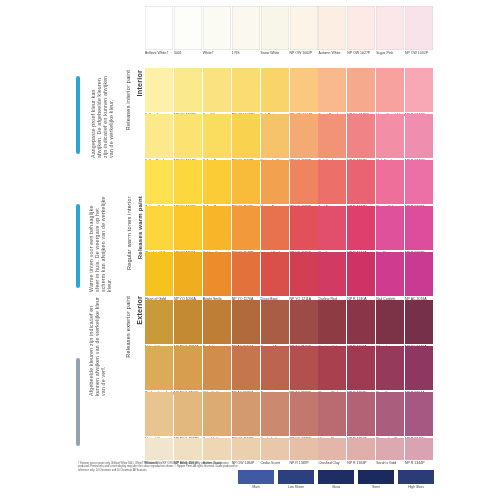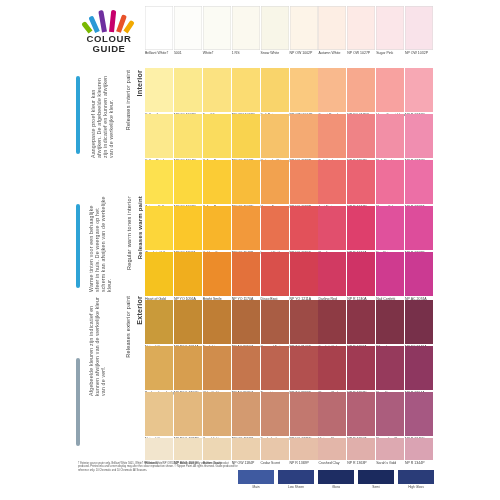--- a/index.html
+++ b/index.html
@@ -47,32 +47,20 @@
   
   #rmargin{position:absolute;left:434px;top:0;width:66px;height:500px;background:#fff;}
   #lmargin{position:absolute;left:0;top:0;width:75px;height:500px;background:#fff;}
 </style>
 </head>
 <body>
 
 <div id="page">
   <div id="lmargin"></div>
 
-  <div id="logo-block">
-    <div class="logo-fan">
-      <span style="left:2px;height:12px;background:#7ab800;transform:rotate(-38deg);transform-origin:bottom center;"></span>
-      <span style="left:9px;height:17px;background:#2b9ad6;transform:rotate(-24deg);transform-origin:bottom center;"></span>
-      <span style="left:16px;height:22px;background:#6f2f9f;transform:rotate(-10deg);transform-origin:bottom center;"></span>
-      <span style="left:23px;height:22px;background:#c7006b;transform:rotate(6deg);transform-origin:bottom center;"></span>
-      <span style="left:30px;height:18px;background:#e8522a;transform:rotate(20deg);transform-origin:bottom center;"></span>
-      <span style="left:37px;height:13px;background:#f2a900;transform:rotate(34deg);transform-origin:bottom center;"></span>
-    </div>
-    <div class="logo-title">COLOUR</div>
-    <div class="logo-sub">GUIDE</div>
-  </div>
 
   <div class="side-label" style="top:70px;height:88px;">
     <div style="position:absolute;right:0;top:0;height:88px;">
       <div class="side-rot">Interior</div>
     </div>
     <div style="position:absolute;right:12px;top:0;height:88px;">
       <div class="side-rot" style="font-size:5.6px;font-weight:normal;">Releases interior paint</div>
     </div>
     <div style="position:absolute;right:24px;top:0;height:88px;width:30px;">
       <div class="side-rot small">Aangepaste proef kleur kan afwijken. De afgebeelde kleuren zijn indicatief en kunnen afwijken van de werkelijke kleur.</div>

